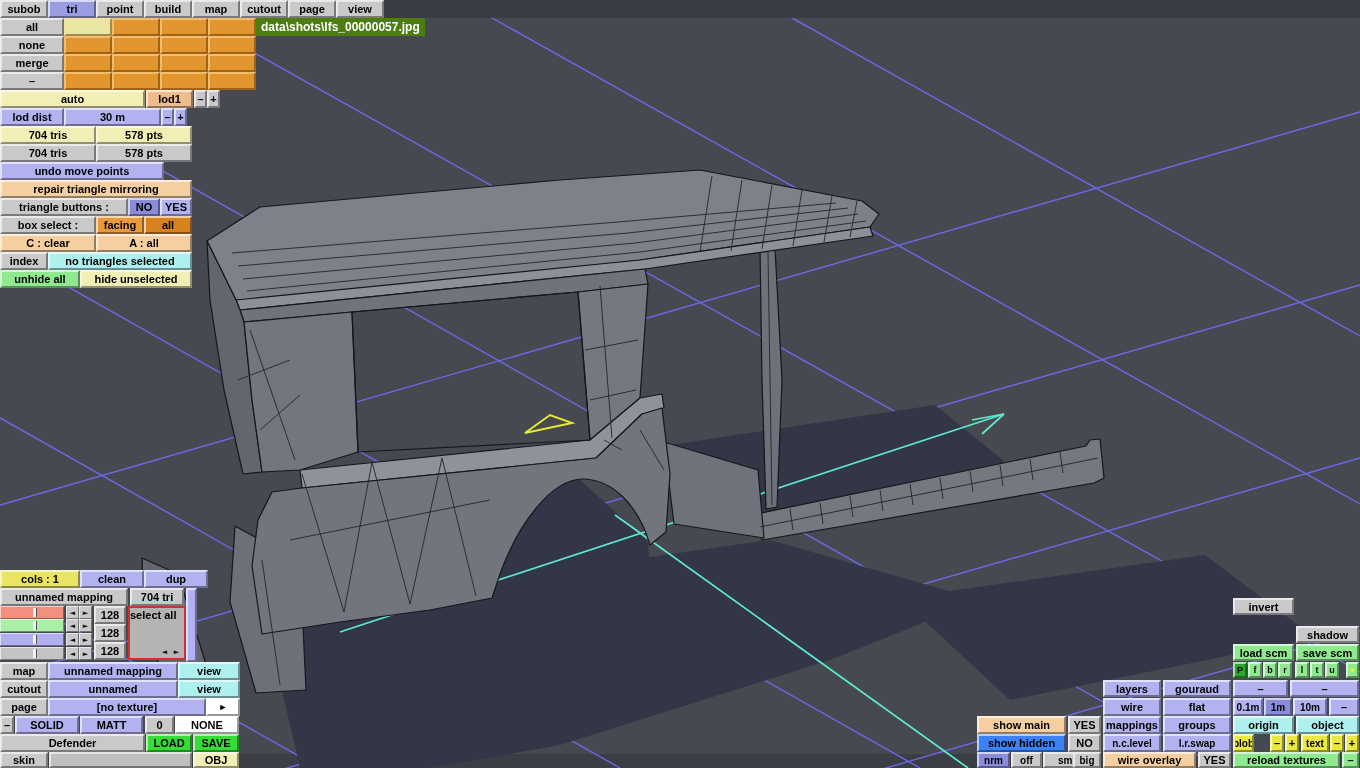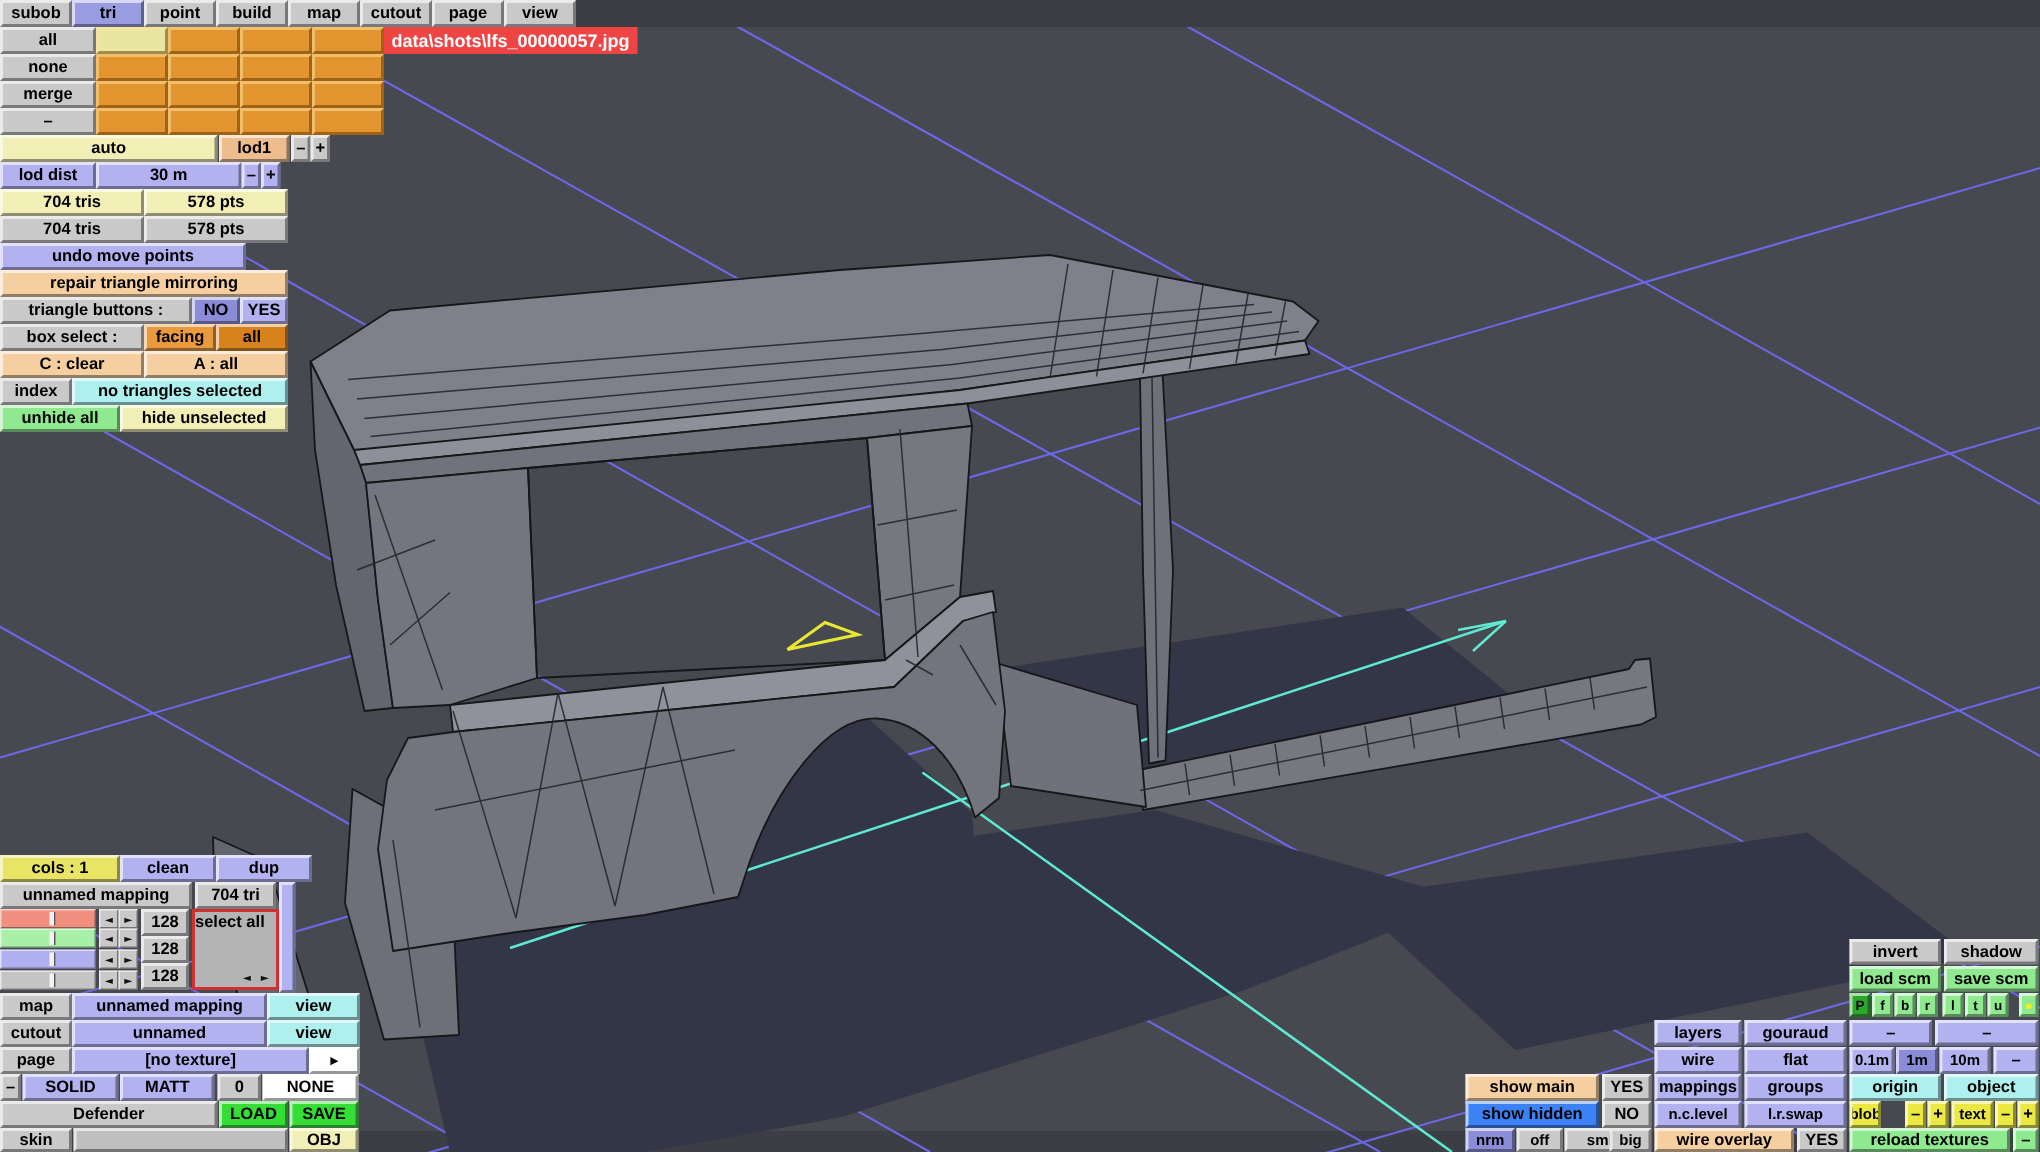--- a/index.html
+++ b/index.html
@@ -17,21 +17,21 @@
   .cr{background:#f1efb6}.cr2{background:#3b82f6}.yl{background:#e9e463}.byl{background:#ebe843}
   .pe{background:#f6cfa0}.tn{background:#edbd8e}
   .og{background:#ea9a3c}.ogd{background:#d8821e}
   .gn{background:#8fe98f}.gnb{background:#35dd35}.gnd{background:#2aa82a}
   .wh{background:#ffffff}
   .tabsel{background:#9a9ce2}
   .ocell{background:#e2952e;border-top:2px solid rgba(255,225,160,.55);border-left:2px solid rgba(255,225,160,.55);
          border-right:2px solid rgba(90,50,0,.5);border-bottom:2px solid rgba(90,50,0,.5);}
   .ycell{background:#e9e6a2;}
   .sm{font-size:9px}.f10{font-size:10px}
-  #title{position:absolute;left:256px;top:18px;height:18px;z-index:3;background:#ef4444;color:#fff;
+  #title{position:absolute;left:256px;top:18px;height:18px;z-index:3;background:#4d7c0f;color:#fff;
          display:flex;align-items:center;padding:0 5px;font:bold 12px "Liberation Sans",sans-serif;}
   .sld{position:absolute;box-sizing:border-box;height:13px;z-index:3;
        border-top:1px solid rgba(255,255,255,.6);border-left:1px solid rgba(255,255,255,.6);
        border-right:1px solid rgba(25,25,30,.45);border-bottom:1px solid rgba(25,25,30,.45);}
   .sl1{background:#f29080}.sl2{background:#a8f0a8}.sl3{background:#b0b0f0}.sl4{background:#c4c4c4}
   .hdl{position:absolute;left:52%;top:1px;width:3px;height:9px;background:#f2f2f2;border-right:1px solid #555;}
   .arr{position:absolute;box-sizing:border-box;width:13px;height:13px;z-index:3;background:#c9c9c9;
        display:flex;align-items:center;justify-content:center;font:bold 7px "DejaVu Sans",sans-serif;color:#111;
        border-top:1px solid rgba(255,255,255,.6);border-left:1px solid rgba(255,255,255,.6);
        border-right:1px solid rgba(25,25,30,.5);border-bottom:1px solid rgba(25,25,30,.5);}
@@ -237,21 +237,21 @@
   <div class="b wh" style="left:175px;top:716px;width:64px">NONE</div>
 
   <div class="b gy" style="left:0;top:734px;width:145px">Defender</div>
   <div class="b gnb" style="left:146px;top:734px;width:46px">LOAD</div>
   <div class="b gnb" style="left:193px;top:734px;width:46px">SAVE</div>
 
   <div class="b gy" style="left:0;top:752px;width:48px;height:16px">skin</div>
   <div class="b gy2" style="left:49px;top:752px;width:143px;height:16px"></div>
   <div class="b cr" style="left:193px;top:752px;width:46px;height:16px">OBJ</div>
 
-  <div class="b gy" style="left:1233px;top:626px;width:61px;height:17px">invert</div>
+  <div class="b gy" style="left:1233px;top:598px;width:61px;height:17px">invert</div>
   <div class="b gy" style="left:1296px;top:626px;width:63px;height:17px">shadow</div>
   <div class="b gn" style="left:1233px;top:644px;width:61px;height:17px">load scm</div>
   <div class="b gn" style="left:1296px;top:644px;width:63px;height:17px">save scm</div>
 
   <div class="b gnd sm" style="left:1233px;top:662px;width:14px;height:16px">P</div>
   <div class="b gn sm" style="left:1248px;top:662px;width:14px;height:16px">f</div>
   <div class="b gn sm" style="left:1263px;top:662px;width:14px;height:16px">b</div>
   <div class="b gn sm" style="left:1278px;top:662px;width:14px;height:16px">r</div>
   <div class="b gn sm" style="left:1295px;top:662px;width:14px;height:16px">l</div>
   <div class="b gn sm" style="left:1310px;top:662px;width:14px;height:16px">t</div>

